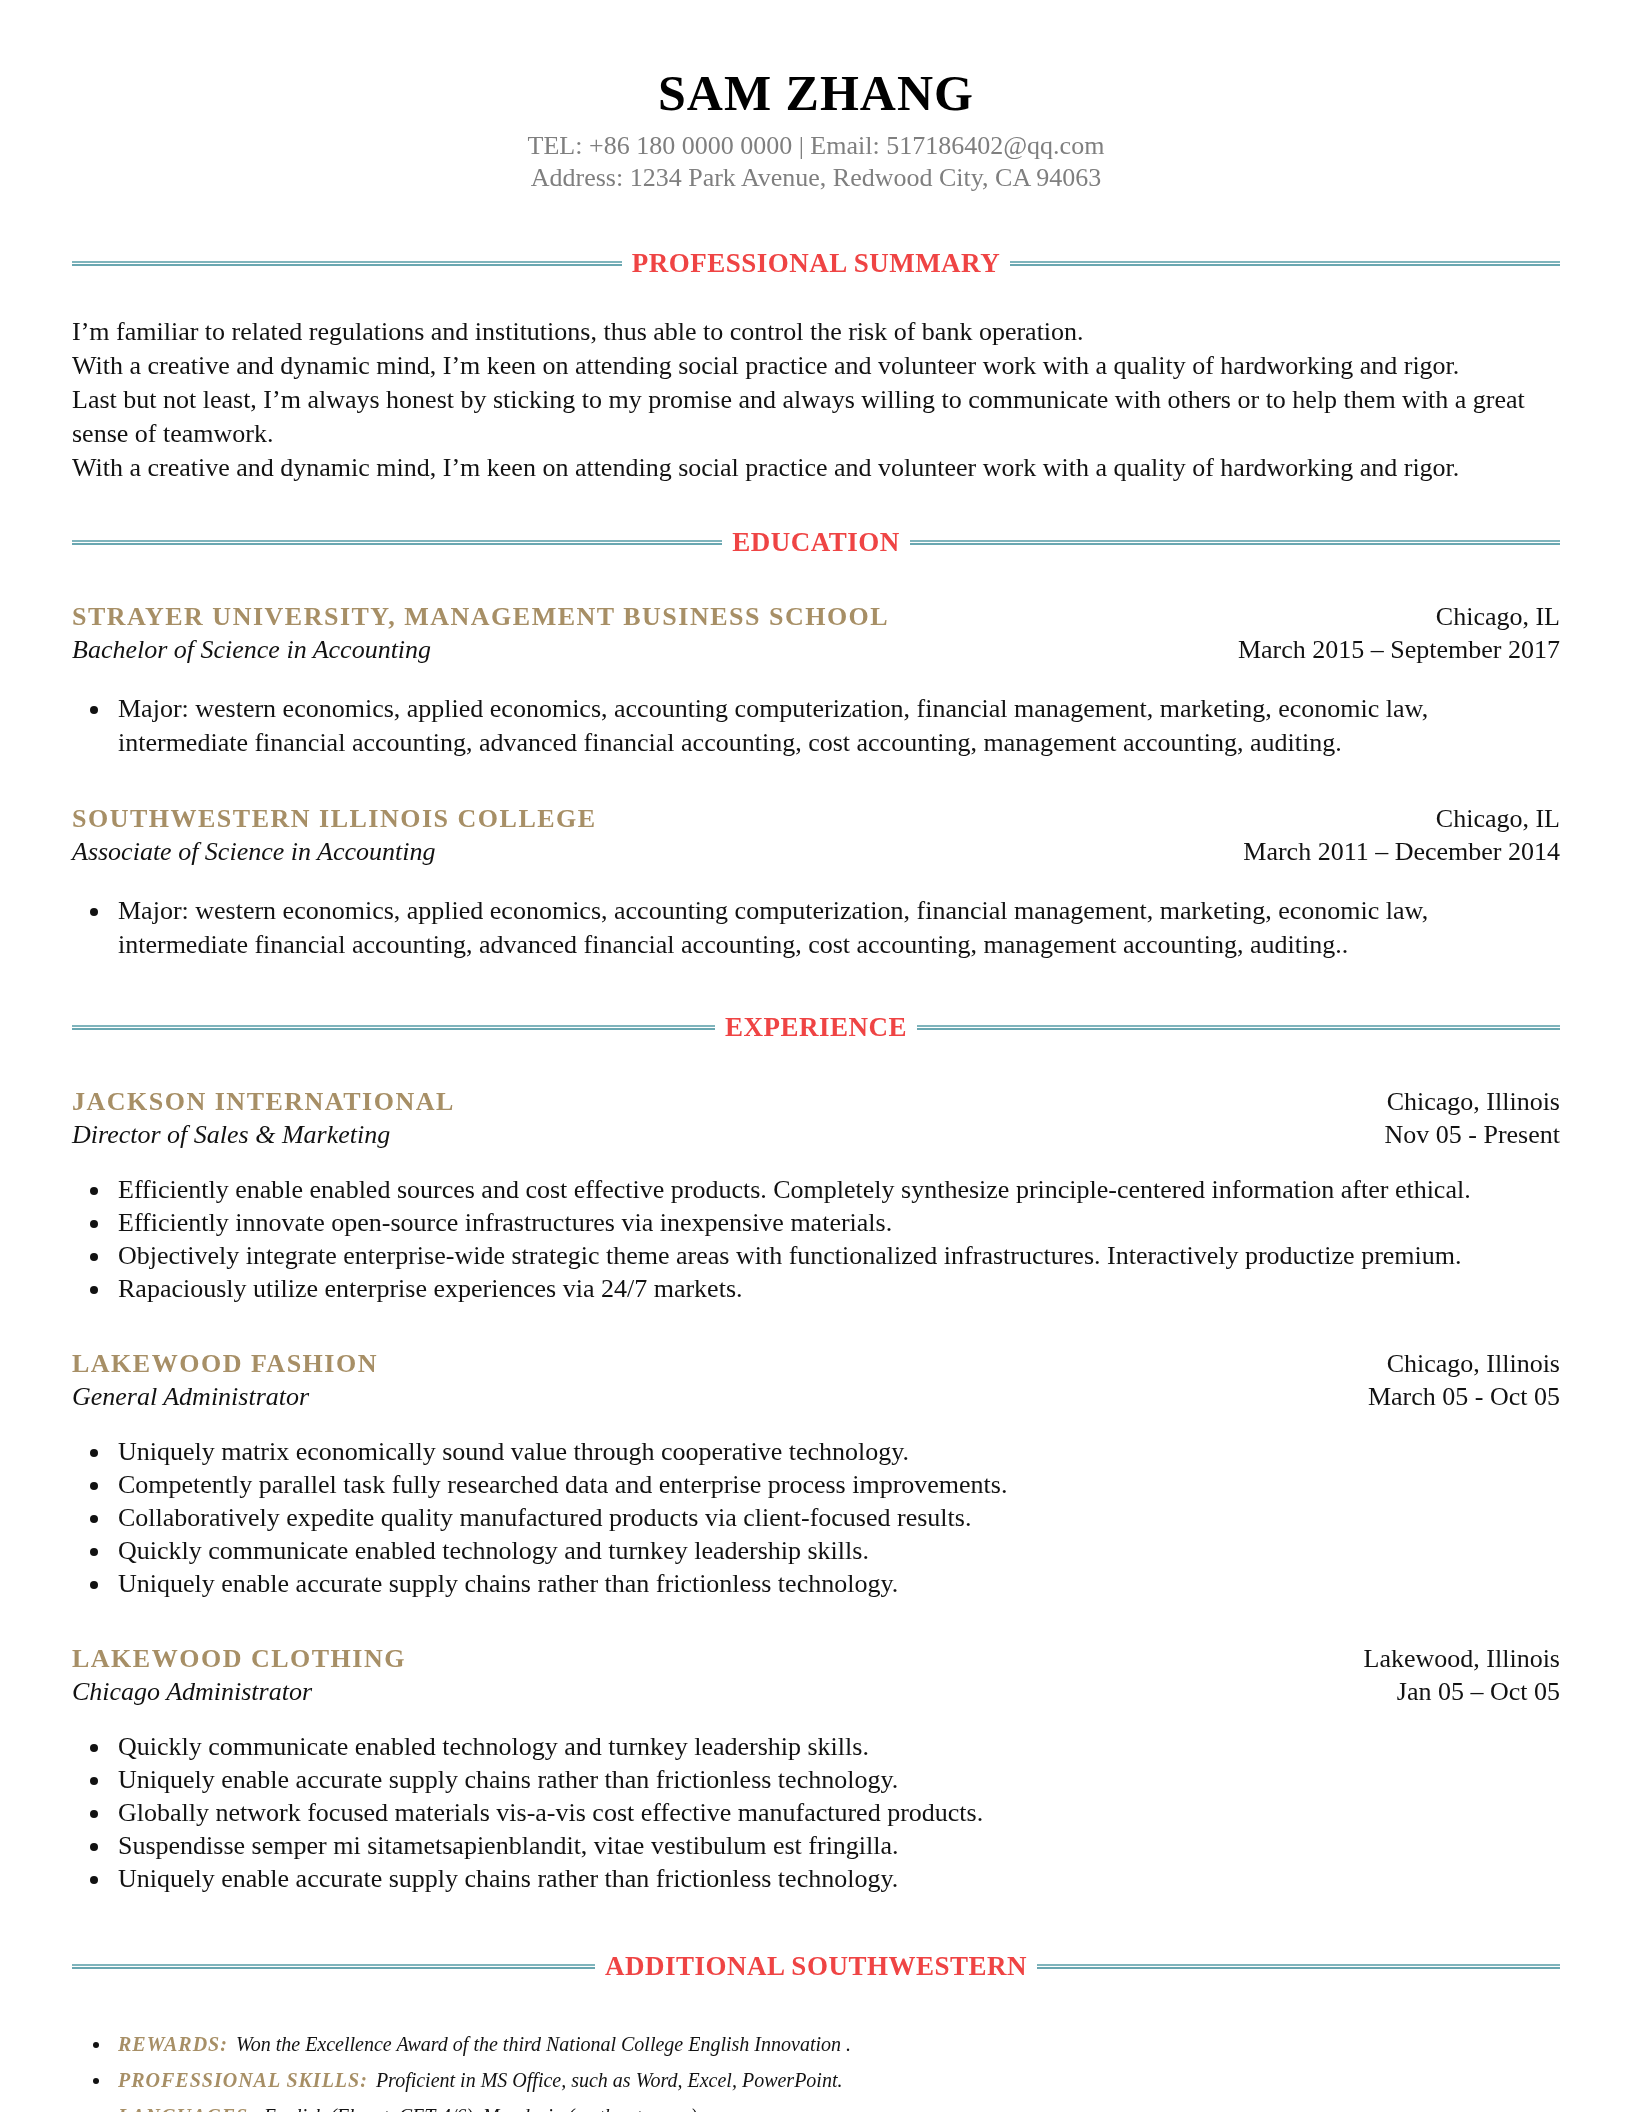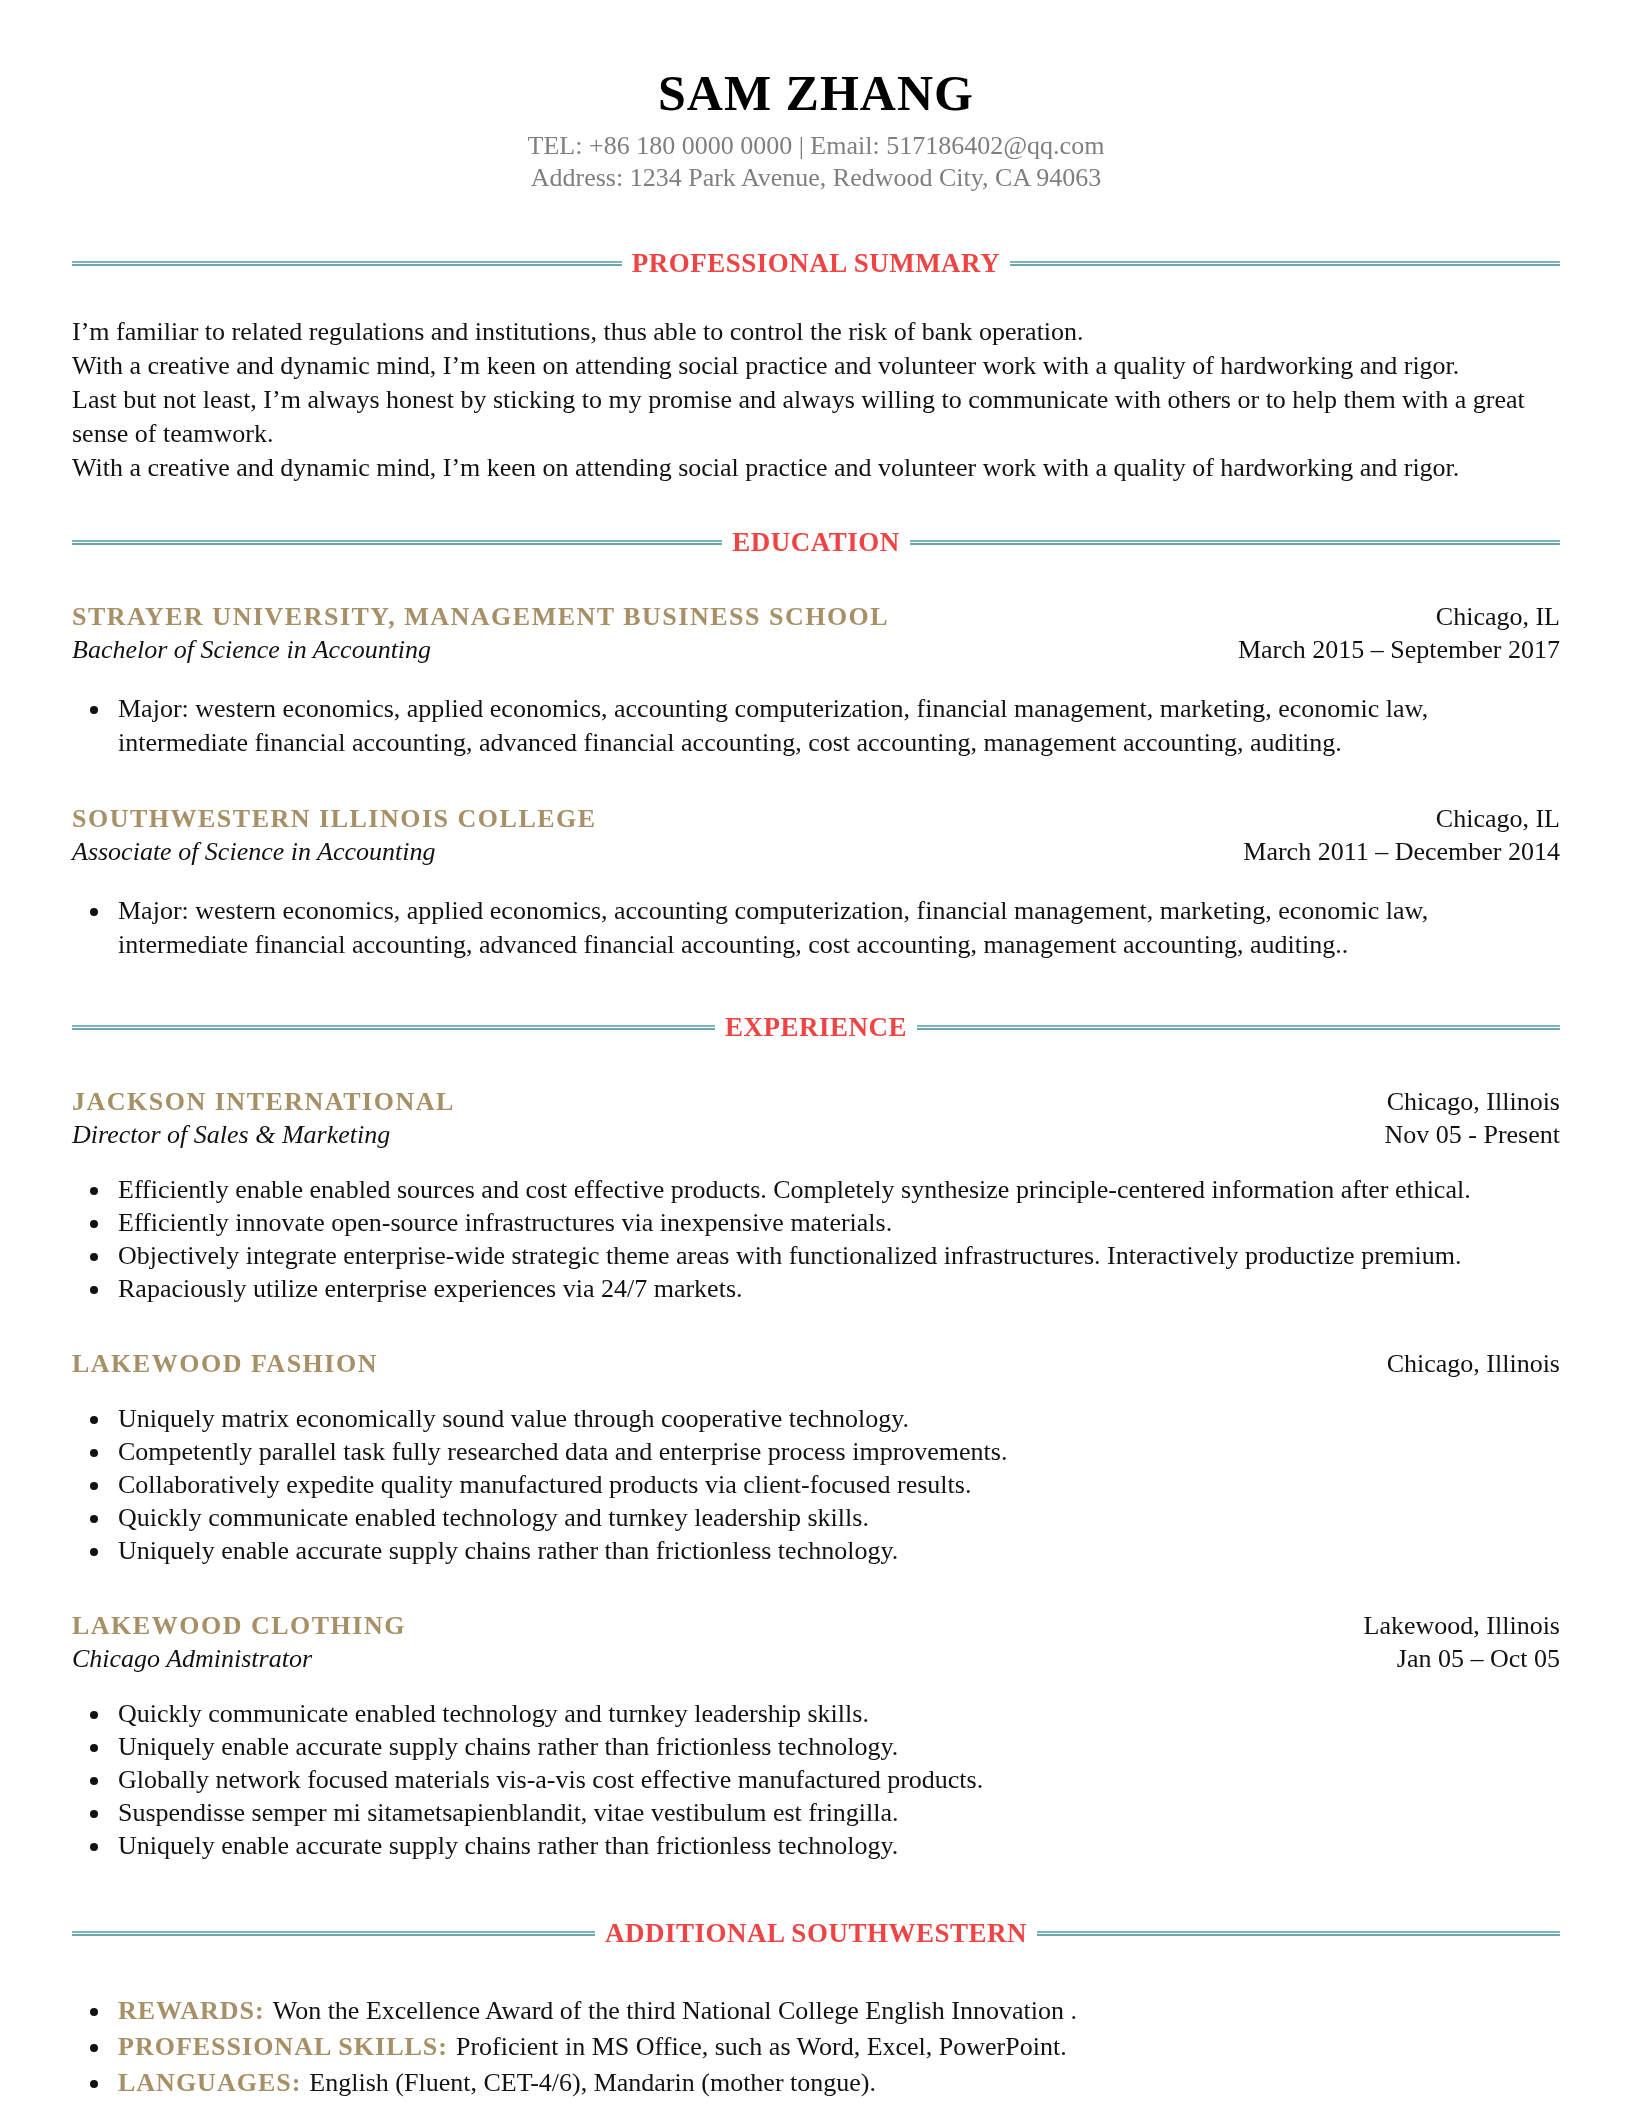--- a/index.html
+++ b/index.html
@@ -98,23 +98,24 @@
 
   .experience .entry ul.bullets { margin-top: 22px; }
   .experience .entry ul.bullets li { line-height: 33px; }
 
   
   ul.addl {
     margin: 44px 0 0 0;
     padding-left: 40px;
   }
   ul.addl li {
-    font-size: 26px;
+    font-size: 20px;
     line-height: 36px;
     padding-left: 6px;
+    font-style: italic;
   }
   .addl-label {
     color: #a78f66;
     font-weight: 700;
     letter-spacing: 1px;
     margin-right: 8px;
   }
 </style>
 </head>
 <body>
@@ -195,20 +196,24 @@
         <li>Efficiently innovate open-source infrastructures via inexpensive materials.</li>
         <li>Objectively integrate enterprise-wide strategic theme areas with functionalized infrastructures. Interactively productize premium.</li>
         <li>Rapaciously utilize enterprise experiences via 24/7 markets.</li>
       </ul>
     </div>
 
     <div class="entry">
       <div class="entry-row">
         <span class="org">LAKEWOOD FASHION</span>
         <span class="loc">Chicago, Illinois</span>
+      </div>
+      <div class="entry-row">
+        <span class="role">General Administrator</span>
+        <span class="dates">March 05 - Oct 05</span>
       </div>
       <ul class="bullets">
         <li>Uniquely matrix economically sound value through cooperative technology.</li>
         <li>Competently parallel task fully researched data and enterprise process improvements.</li>
         <li>Collaboratively expedite quality manufactured products via client-focused results.</li>
         <li>Quickly communicate enabled technology and turnkey leadership skills.</li>
         <li>Uniquely enable accurate supply chains rather than frictionless technology.</li>
       </ul>
     </div>
 

